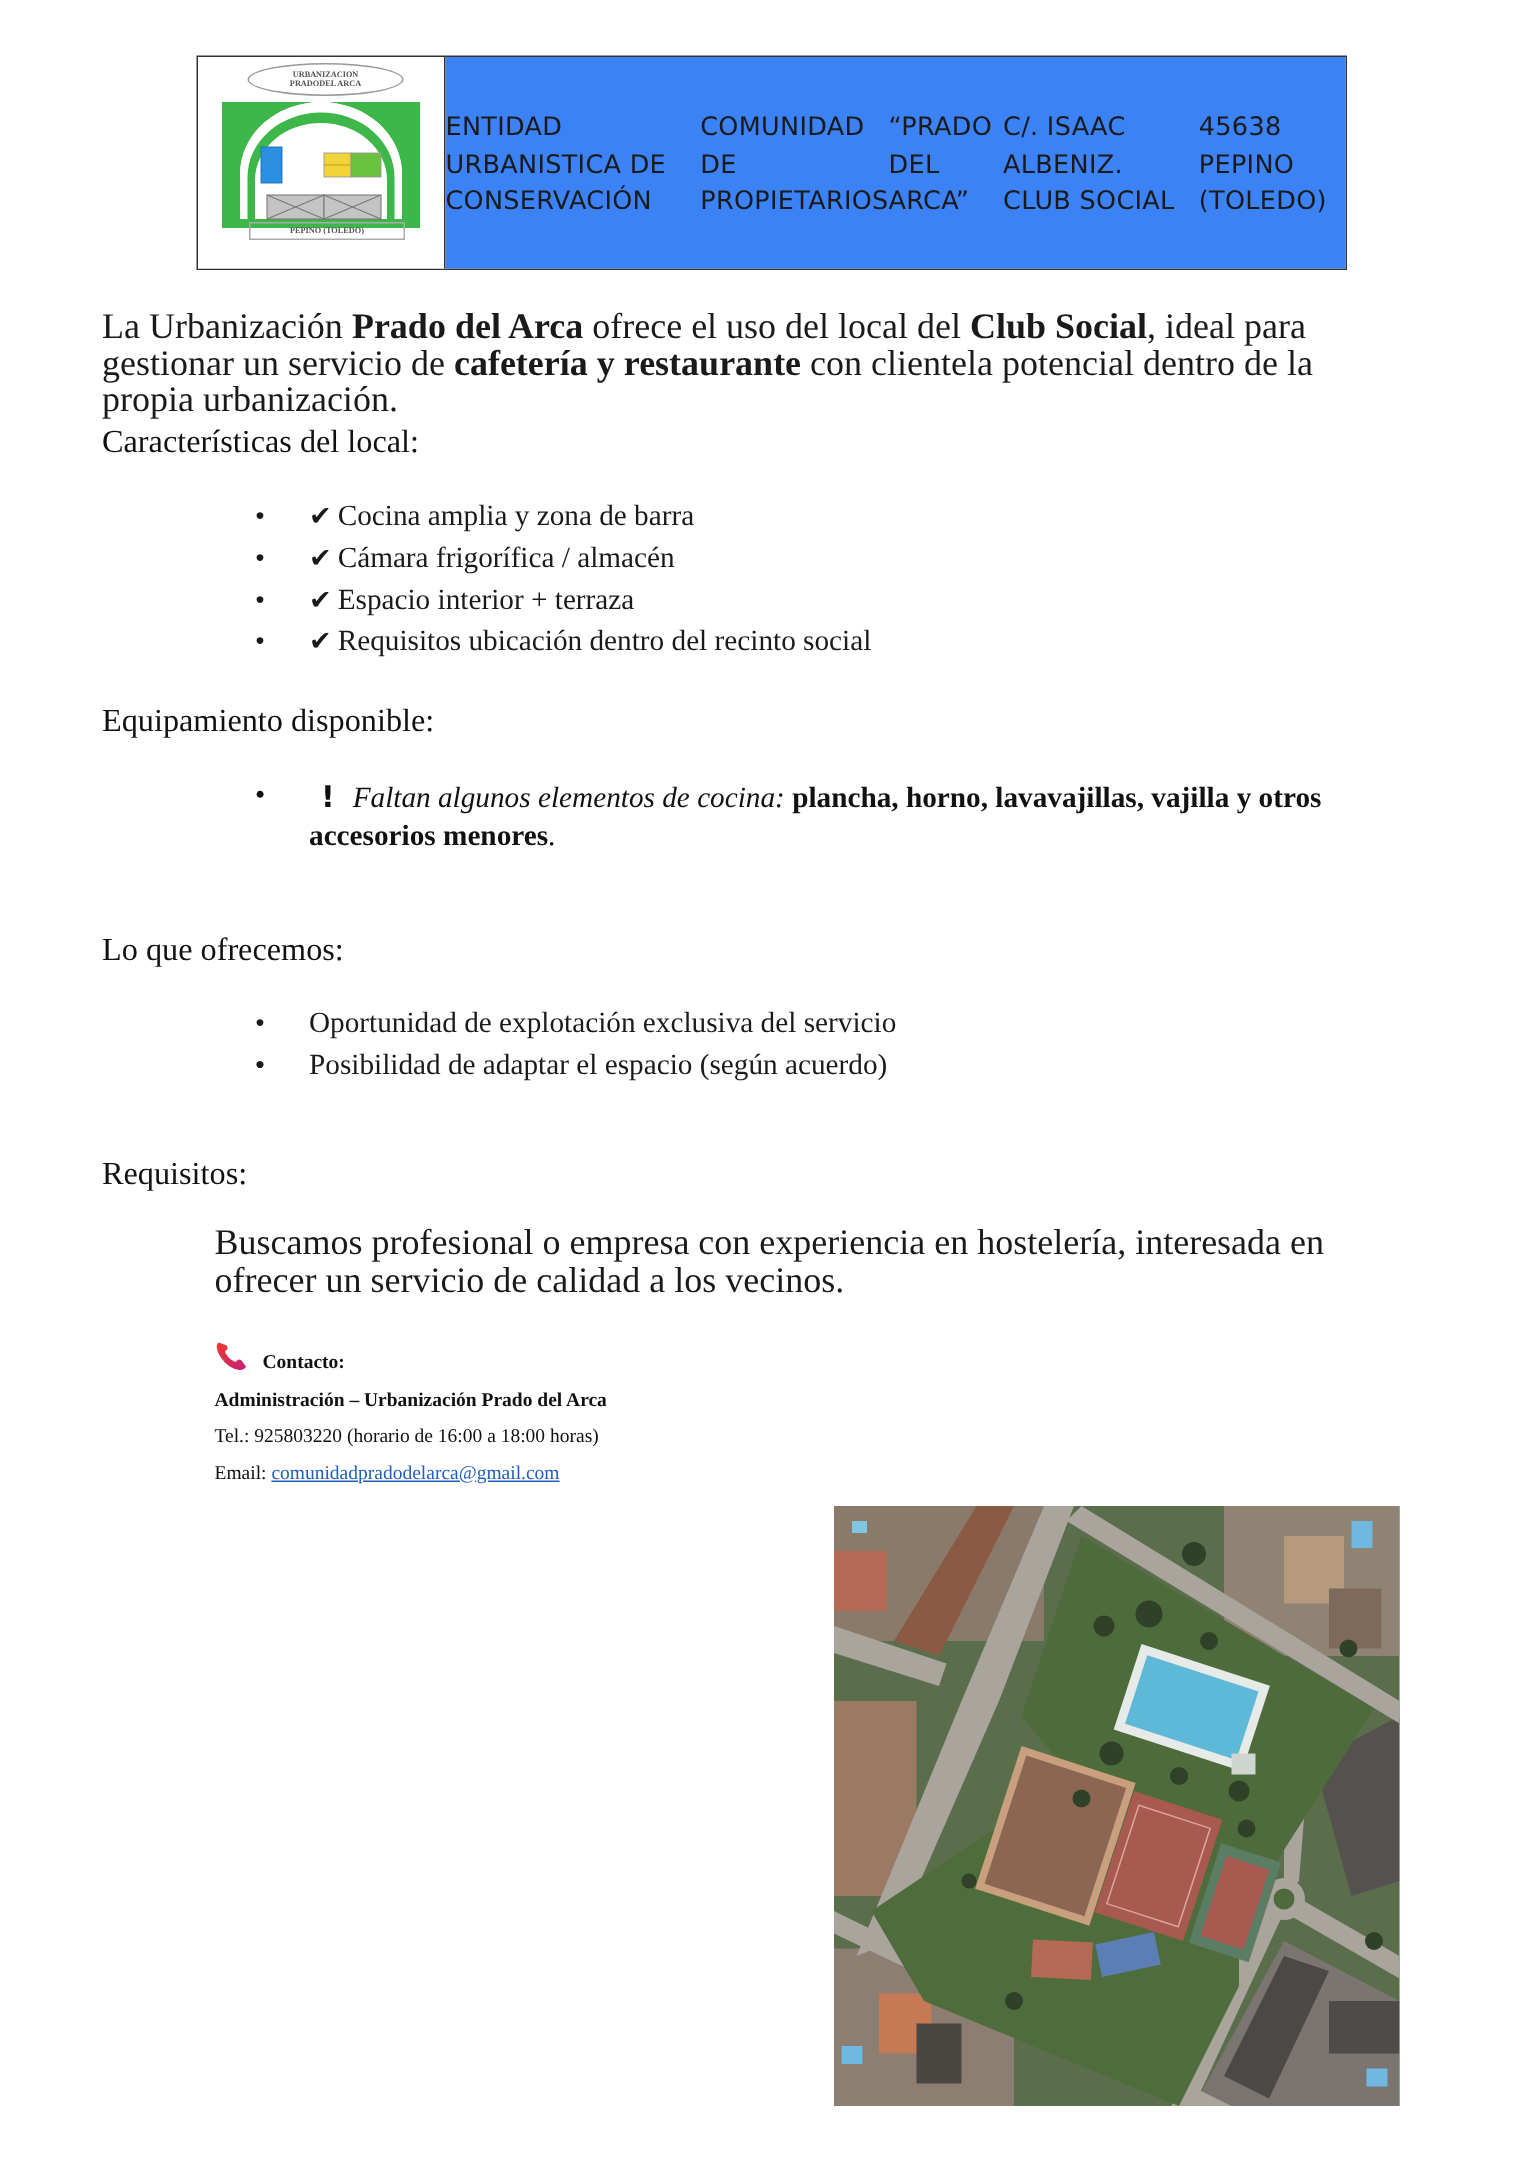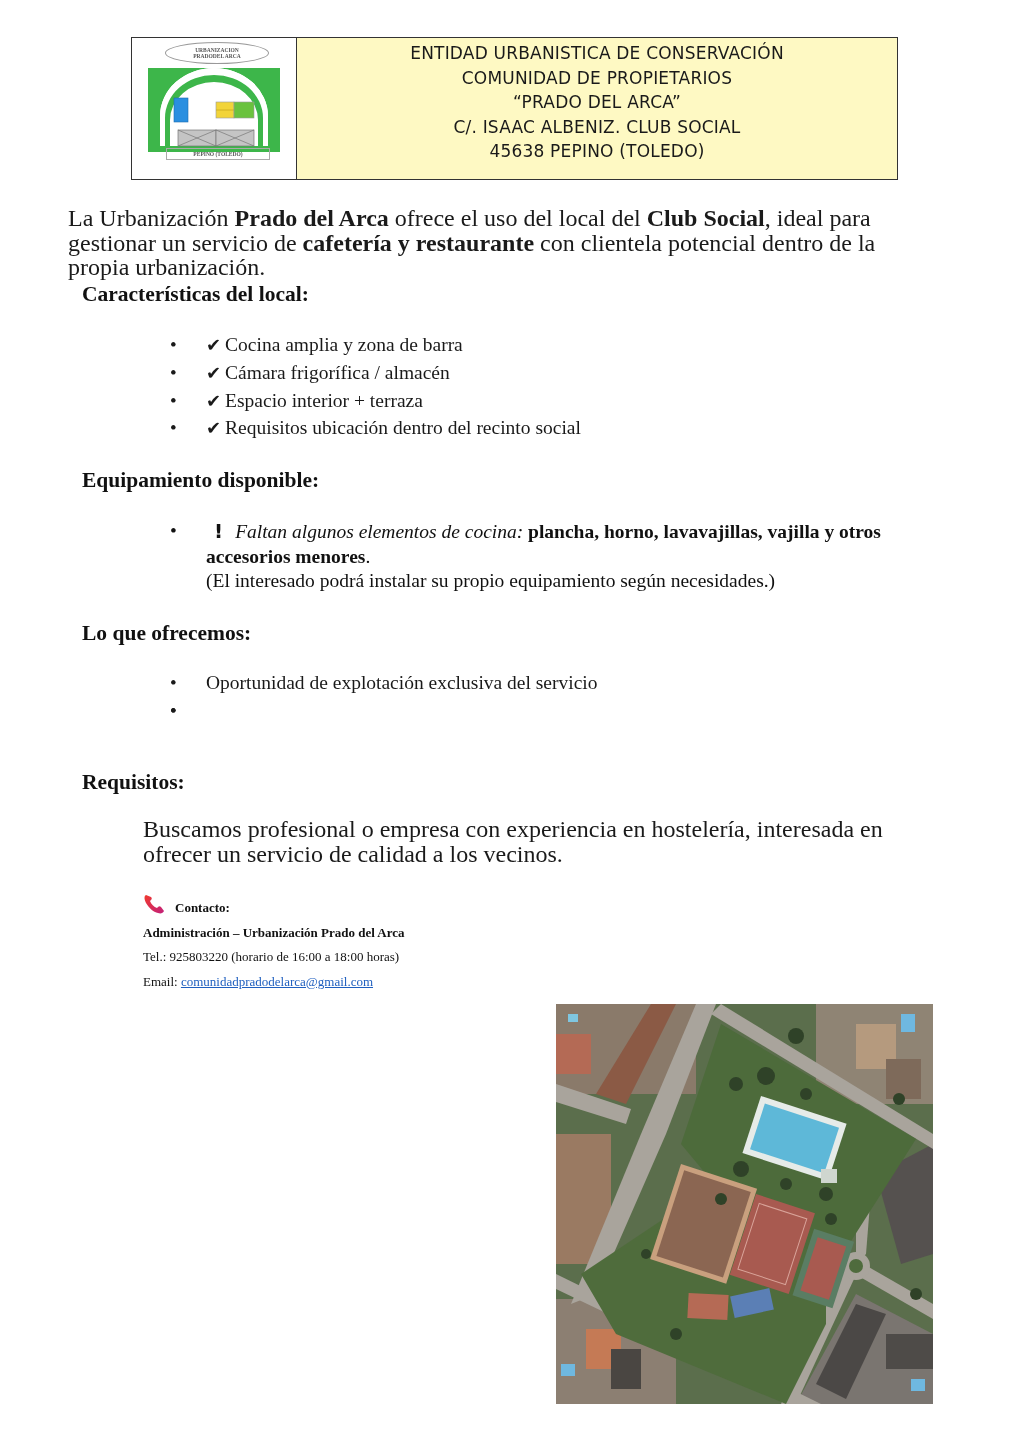--- a/index.html
+++ b/index.html
@@ -7,21 +7,21 @@
     body { position: relative; font-family: "Liberation Serif", "DejaVu Serif", serif; color: #111; overflow: hidden; }
 
     .header-box {
       position: absolute; left: 131px; top: 37px; width: 767px; height: 143px;
       border: 1.5px solid #333; display: flex; background: #fff;
     }
     .logo-cell {
       width: 165px; height: 100%; border-right: 1.5px solid #333; position: relative; background: #fff;
     }
     .title-cell {
-      flex: 1; background: #fef9c3; display: flex; flex-direction: column; align-items: center;
+      flex: 1; background: #3b82f6; display: flex; align-items: center;
       padding-top: 3px;
     }
     .title-line {
       font-family: "DejaVu Sans", sans-serif; font-size: 17px; line-height: 24.5px; color: #1a1a1a;
       letter-spacing: 0.2px; font-weight: normal;
     }
 
     .logo-oval {
       position: absolute; left: 33px; top: 4px; width: 104px; height: 22px; border: 1px solid #999;
       border-radius: 50%; display: flex; flex-direction: column; align-items: center; justify-content: center;
@@ -31,21 +31,21 @@
     .logo-bottom {
       position: absolute; left: 34px; top: 110px; width: 104px; height: 12px; border: 1px solid #aaa;
       font-size: 5.5px; color: #555; display: flex; align-items: center; justify-content: center; font-weight: bold;
     }
 
     .para {
       position: absolute; font-size: 24px; line-height: 24.5px; color: #1a1a1a;
     }
     .intro { left: 68px; top: 206px; width: 840px; }
     .section-title {
-      position: absolute; left: 68px; font-size: 21.5px; font-weight: bold; color: #111; line-height: 26px; margin-left: 14px;
+      position: absolute; left: 68px; font-size: 21.5px; font-weight: normal; color: #111; line-height: 26px;
     }
     ul.list { position: absolute; list-style: none; }
     ul.list li { position: relative; font-size: 19.5px; line-height: 27.8px; color: #1a1a1a; padding-left: 36px; }
     ul.list li .bullet {
       position: absolute; left: 0; top: 0; font-size: 19px;
     }
     .check { font-family: "DejaVu Sans", sans-serif; font-size: 18px; margin-right: 4px; }
 
     .feat-list { left: 170px; top: 331px; }
     .offer-list { left: 170px; top: 669px; }
@@ -118,29 +118,28 @@
   <li><span class="bullet">•</span><span class="check">✔</span><span>Cocina amplia y zona de barra</span></li>
   <li><span class="bullet">•</span><span class="check">✔</span><span>Cámara frigorífica / almacén</span></li>
   <li><span class="bullet">•</span><span class="check">✔</span><span>Espacio interior + terraza</span></li>
   <li><span class="bullet">•</span><span class="check">✔</span><span>Requisitos ubicación dentro del recinto social</span></li>
 </ul>
 
 <h2 class="section-title" style="top:467px;">Equipamiento disponible:</h2>
 <div class="equip-block">
   <div class="row">
     <span class="bullet">•</span><span class="excl">!</span><i>Faltan algunos elementos de cocina:</i> <b>plancha, horno, lavavajillas, vajilla y otros accesorios menores</b><span>.</span><br>
-    <span>(El interesado podrá instalar su propio equipamiento según necesidades.)</span>
   </div>
 </div>
 
 <h2 class="section-title" style="top:620px;">Lo que ofrecemos:</h2>
 <ul class="list offer-list">
   <li><span class="bullet">•</span><span>Oportunidad de explotación exclusiva del servicio</span></li>
   <li><span class="bullet">•</span></li>
-  <li><span class="bullet">•</span></li>
+  <li><span class="bullet">•</span><span>Posibilidad de adaptar el espacio (según acuerdo)</span></li>
 </ul>
 
 <h2 class="section-title" style="top:769px;">Requisitos:</h2>
 <p class="para req-text">Buscamos profesional o empresa con experiencia en hostelería, interesada en ofrecer un servicio de calidad a los vecinos.</p>
 
 <div class="contact">
   <div class="bold">
     <svg class="phone-icon" width="24" height="22" viewBox="0 0 24 22">
       <defs>
         <linearGradient id="pg" x1="0" y1="0" x2="1" y2="1">

